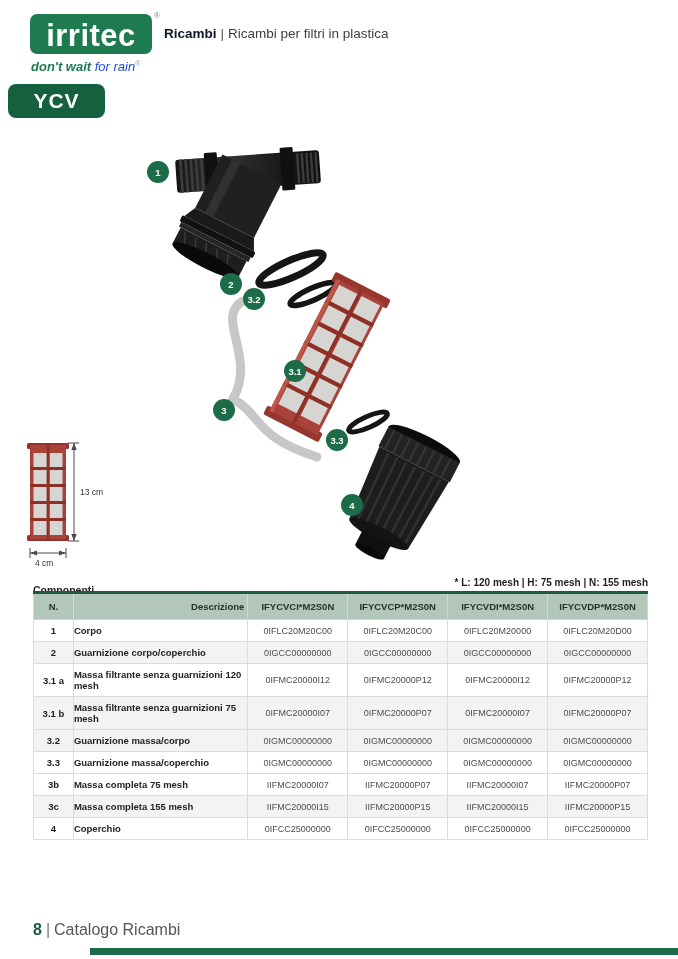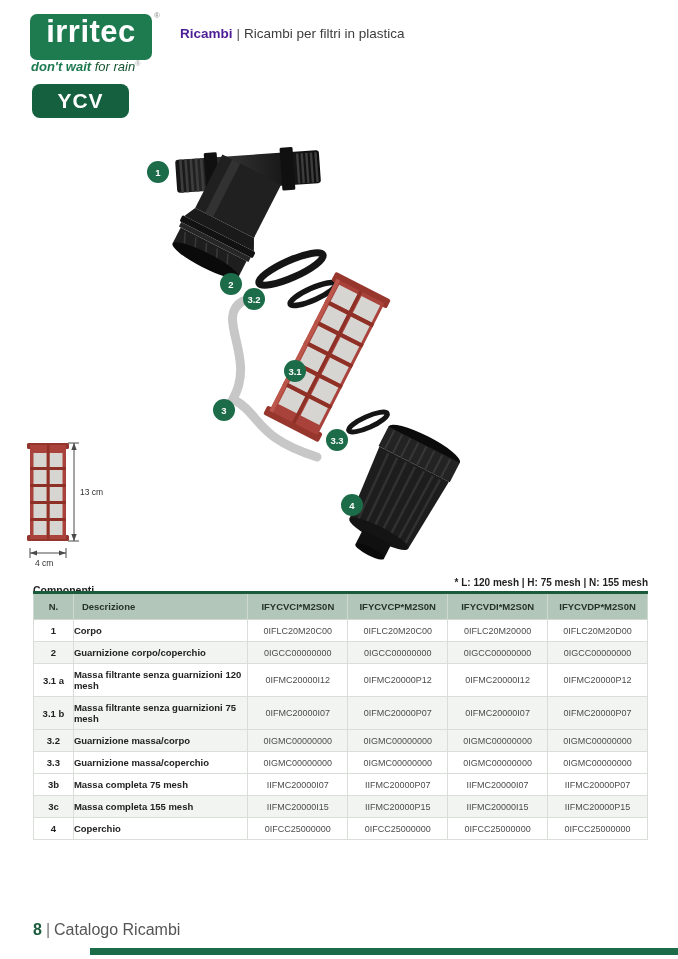--- a/index.html
+++ b/index.html
@@ -1,33 +1,33 @@
 <!DOCTYPE html>
 <html><head>
 <meta charset="utf-8">
 <style>
   html,body{margin:0;padding:0;background:#ffffff;}
   .page{position:relative;width:678px;height:959px;background:#ffffff;overflow:hidden;
         font-family:"Liberation Sans",sans-serif;}
 
   
-  .logo-box{position:absolute;left:30px;top:14px;width:122px;height:46px;background:#1e7a4f;
+  .logo-box{position:absolute;left:30px;top:14px;width:122px;height:40px;background:#1e7a4f;
             border-radius:7px;color:#fff;font-weight:bold;font-size:31px;letter-spacing:.5px;
-            display:flex;align-items:flex-start;justify-content:center;}
+            display:flex;align-items:flex-end;justify-content:center;}
   .logo-reg{position:absolute;left:154px;top:11px;font-size:8px;color:#8a8a8a;}
   .tagline{position:absolute;left:31px;top:59px;font-size:13px;font-style:italic;white-space:nowrap;}
   .tag-bold{color:#1e7a4f;font-weight:bold;}
-  .tag-light{color:#14532d;}
+  .tag-light{color:#1d4ed8;}
   .tag-mark{color:#9b9f9d;font-size:7px;vertical-align:super;font-style:normal;}
   .doc-title{position:absolute;left:164px;top:26px;font-size:13.5px;color:#3d3d3d;white-space:nowrap;}
-  .doc-title .b{font-weight:bold;color:#4c1d95;margin-left:16px;}
+  .doc-title .b{font-weight:bold;color:#0f172a;}
   .doc-title .sep{color:#555;padding:0 4px;}
   .ycv-badge{position:absolute;left:8px;top:84px;width:97px;height:34px;background:#15603e;
              border-radius:8px;color:#fff;font-weight:bold;font-size:21px;letter-spacing:1px;
-             display:flex;align-items:center;justify-content:center;margin-left:24px;}
+             display:flex;align-items:center;justify-content:center;}
 
   
   .diagram{position:absolute;left:0;top:105px;width:678px;height:470px;}
   .diagram svg{position:absolute;left:0;top:0;}
   .badge{position:absolute;width:22px;height:22px;border-radius:50%;background:#1d6c49;color:#fff;
          font-size:9.5px;font-weight:bold;display:flex;align-items:center;justify-content:center;}
 
   
   .table-wrap{position:absolute;left:33px;top:576px;width:615px;}
   .table-caption{position:absolute;left:0;top:0;font-size:10.5px;font-weight:bold;color:#1f1f1f;margin-top:8px;}
@@ -242,21 +242,21 @@
         <col style="width:40px">
           <col style="width:175px">
           <col style="width:100px">
         <col style="width:100px">
           <col style="width:100px">
           <col style="width:100px">
       </colgroup>
       <thead>
         <tr>
           <th>N.</th>
-          <th style="text-align:left;padding-left:8px;margin-left:20px;">Descrizione</th>
+          <th style="text-align:right;padding-left:8px;margin-left:20px;">Descrizione</th>
           <th>IFYCVCI*M2S0N</th>
           <th>IFYCVCP*M2S0N</th>
           <th>IFYCVDI*M2S0N</th>
           <th>IFYCVDP*M2S0N</th>
         </tr>
       </thead>
       <tbody>
           <tr>
             <td class="num">1</td>
             <td class="desc">Corpo</td>

